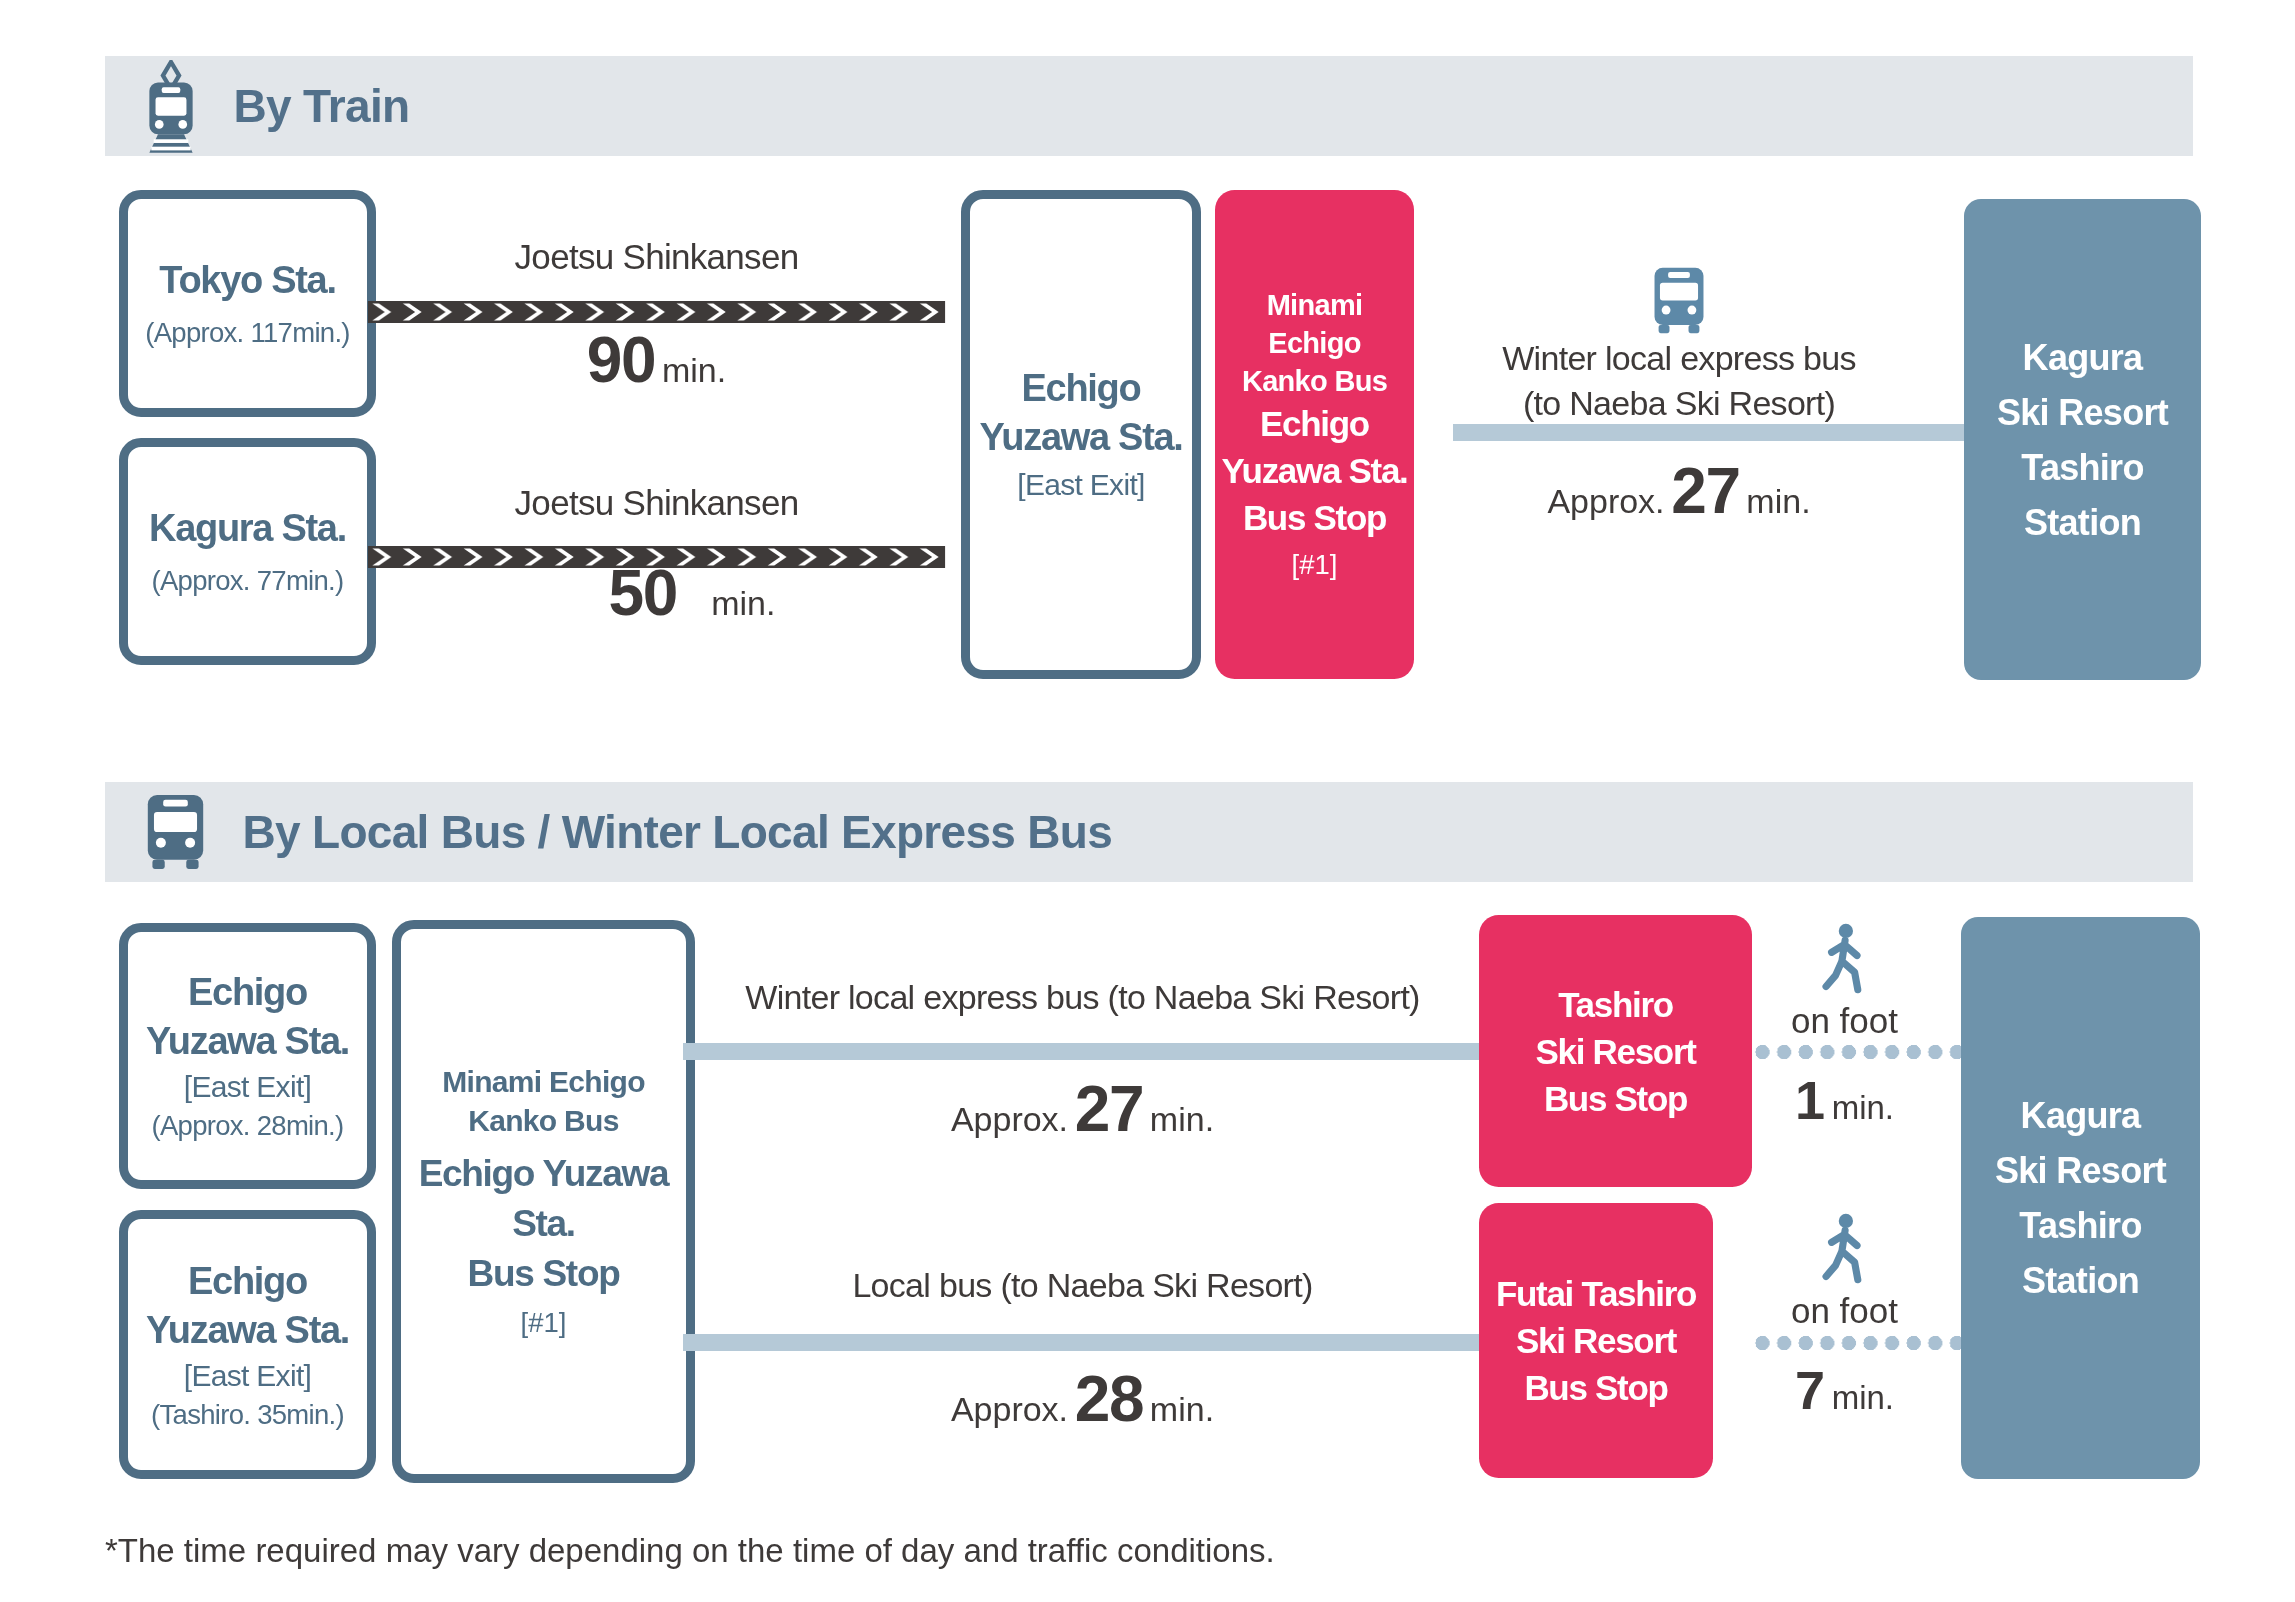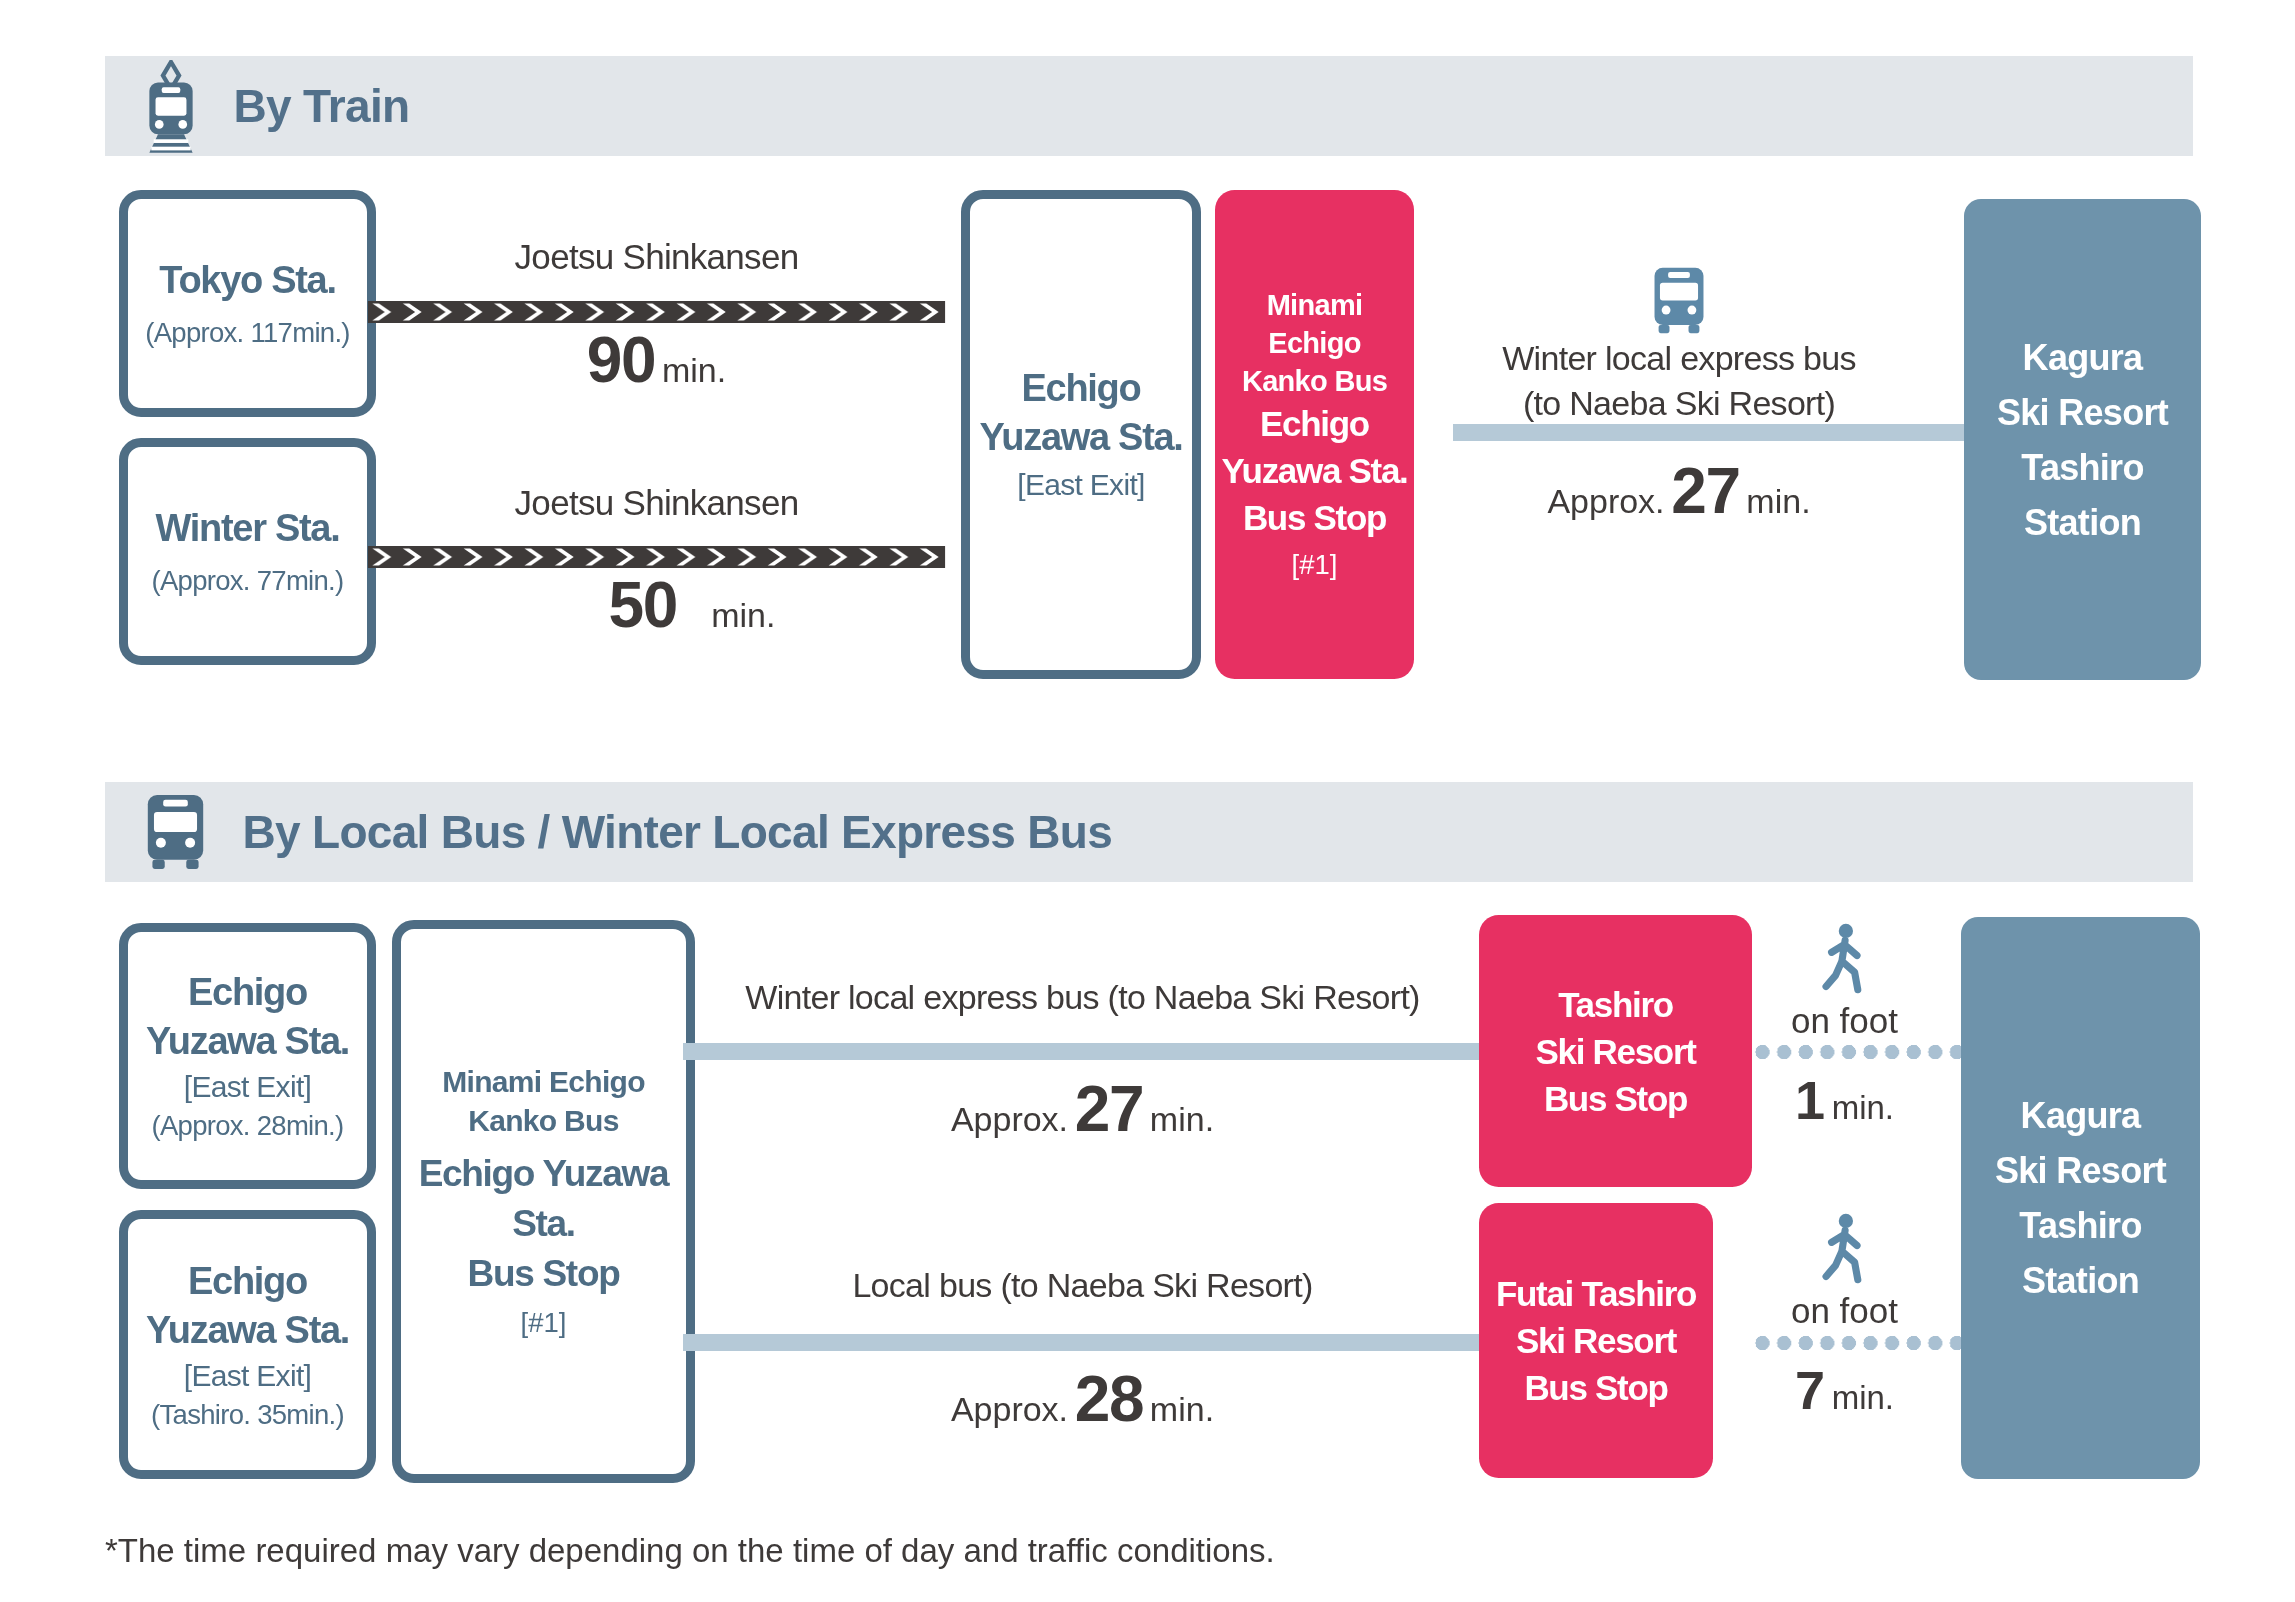--- a/index.html
+++ b/index.html
@@ -76,21 +76,21 @@
       </svg>
     </span>
     <span class="section-title">By Train</span>
   </div>
 
   <div class="box box-outline" style="left:107px;top:190px;width:257px;height:227px;">
     <span class="station-name">Tokyo Sta.</span>
     <span class="station-note">(Approx. 117min.)</span>
   </div>
   <div class="box box-outline" style="left:107px;top:438px;width:257px;height:227px;">
-    <span class="station-name">Winter Sta.</span>
+    <span class="station-name">Kagura Sta.</span>
     <span class="station-note">(Approx. 77min.)</span>
   </div>
 
   <div class="track-label" style="left:364px;top:237px;width:585px;">Joetsu Shinkansen</div>
   <div class="abs" style="left:364px;top:301px;">
     <svg width="585" height="22" viewBox="0 0 892 34">
       <defs>
         <pattern id="chev1" width="47" height="34" patternUnits="userSpaceOnUse">
           <rect width="47" height="34" fill="#3e3a39"></rect>
           <path d="M7 4 L26 17 L7 30 L17 30 L36 17 L17 4 Z" fill="#ffffff"></path>
@@ -109,21 +109,21 @@
     <svg width="585" height="22" viewBox="0 0 892 34">
       <defs>
         <pattern id="chev2" width="47" height="34" patternUnits="userSpaceOnUse">
           <rect width="47" height="34" fill="#3e3a39"></rect>
           <path d="M7 4 L26 17 L7 30 L17 30 L36 17 L17 4 Z" fill="#ffffff"></path>
         </pattern>
       </defs>
       <rect width="892" height="34" fill="url(#chev2)"></rect>
     </svg>
   </div>
-  <div class="approx-row" style="left:364px;top:568px;width:656px;gap:34px;">
+  <div class="approx-row" style="left:364px;top:556px;width:656px;gap:34px;">
     <span class="big-num">50</span>
     <span class="min-word">min.</span>
   </div>
 
   <div class="box box-outline" style="left:949px;top:190px;width:240px;height:489px;">
     <span class="station-name">Echigo</span>
     <span class="station-name">Yuzawa Sta.</span>
     <span class="exit-label">[East Exit]</span>
   </div>
 

